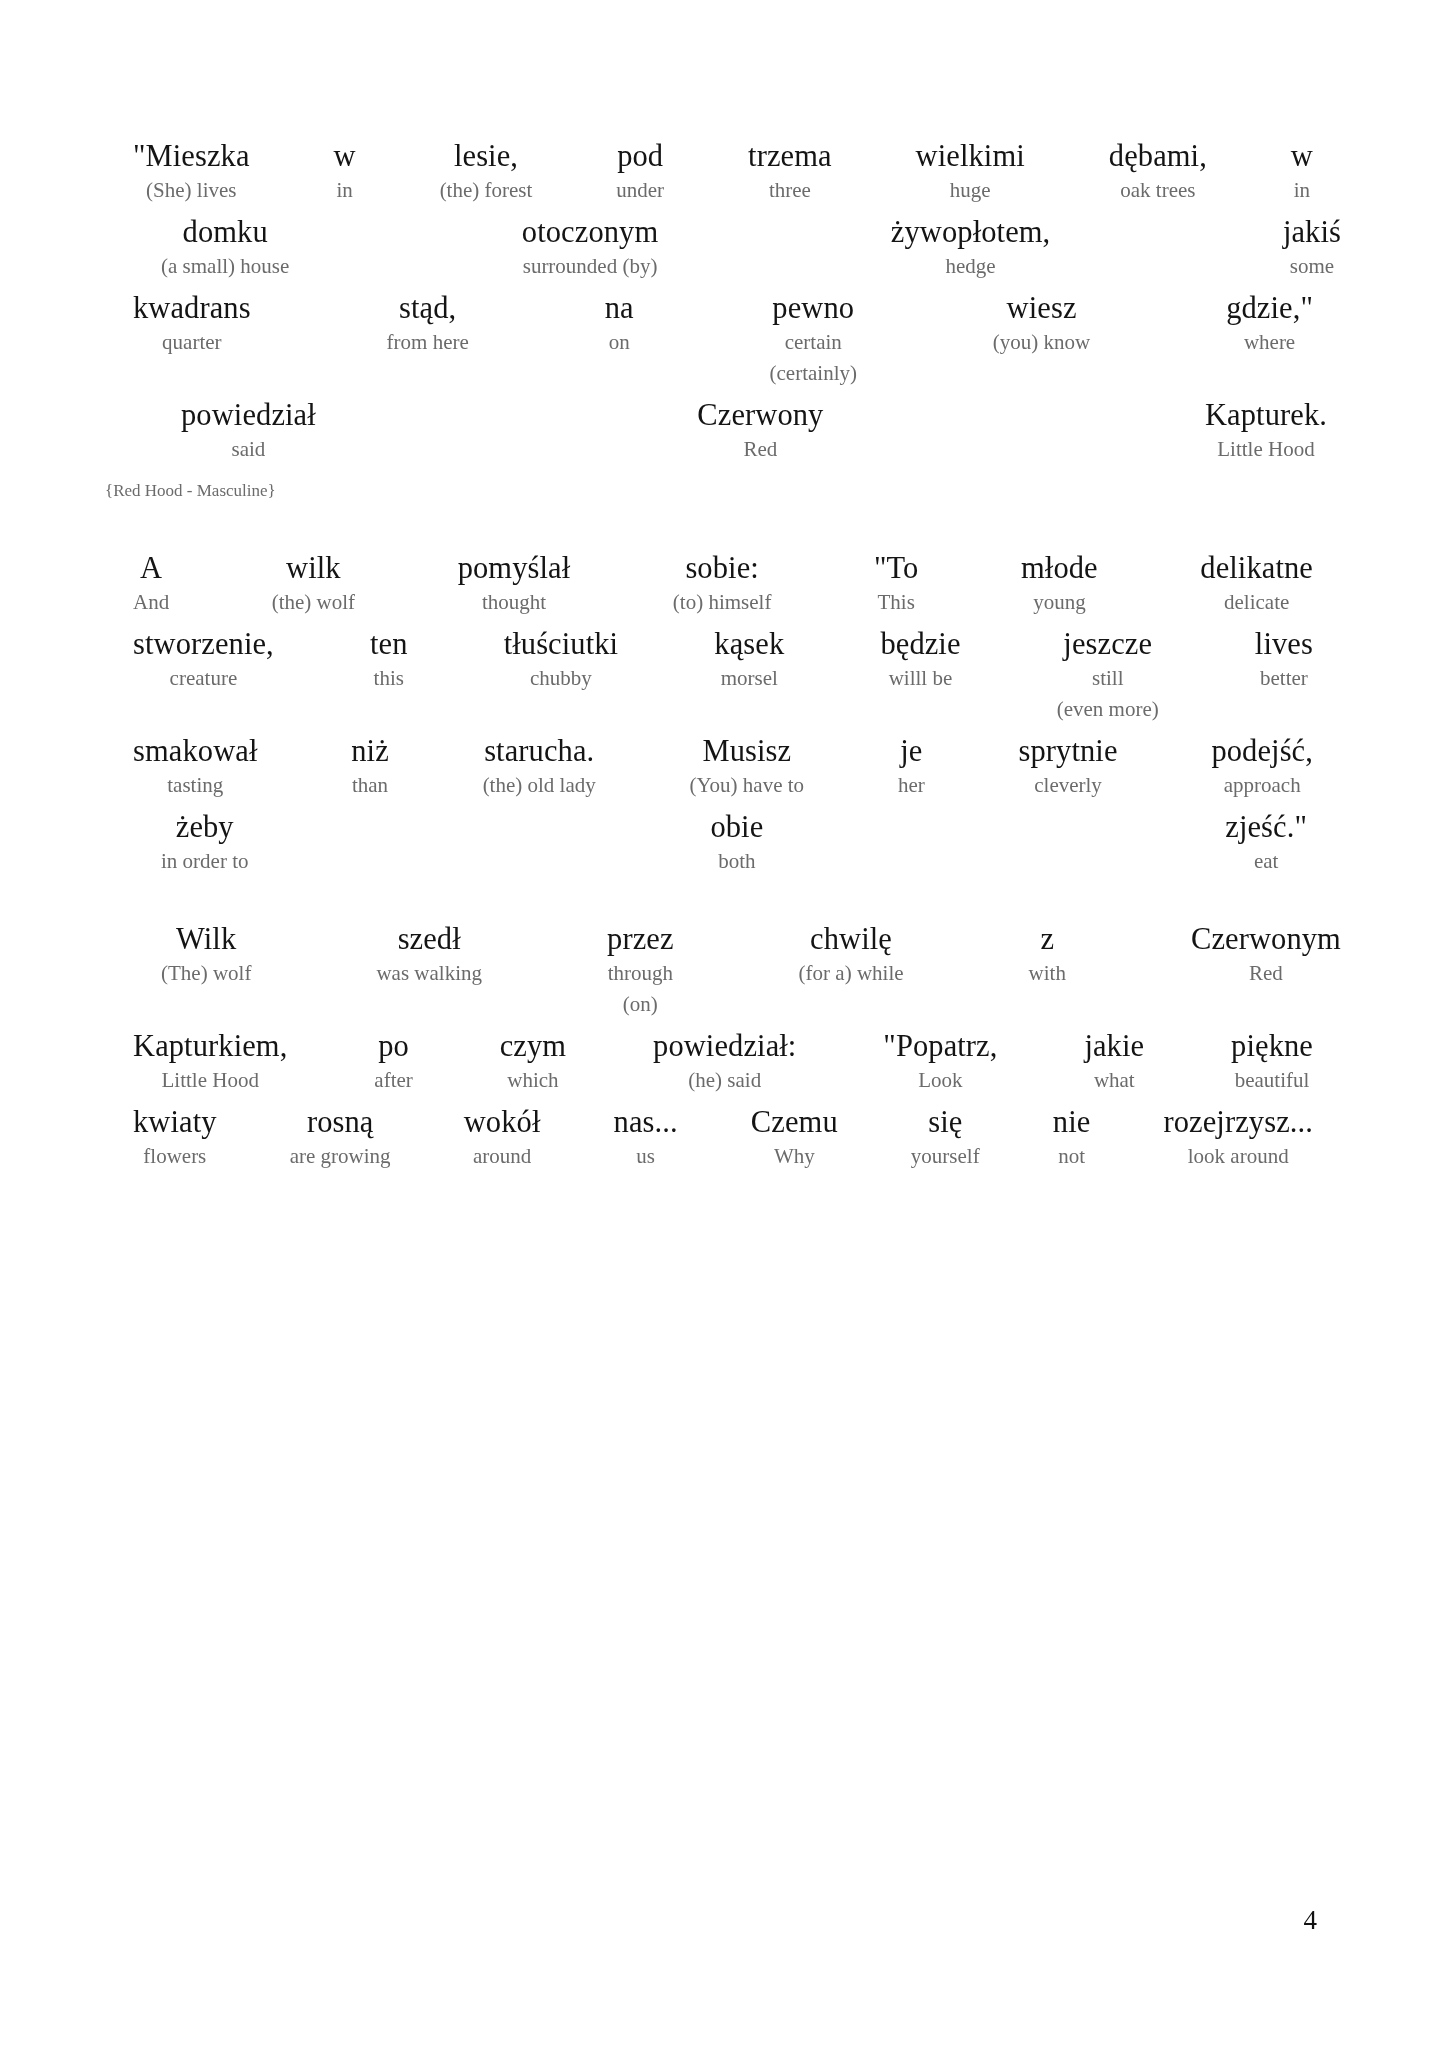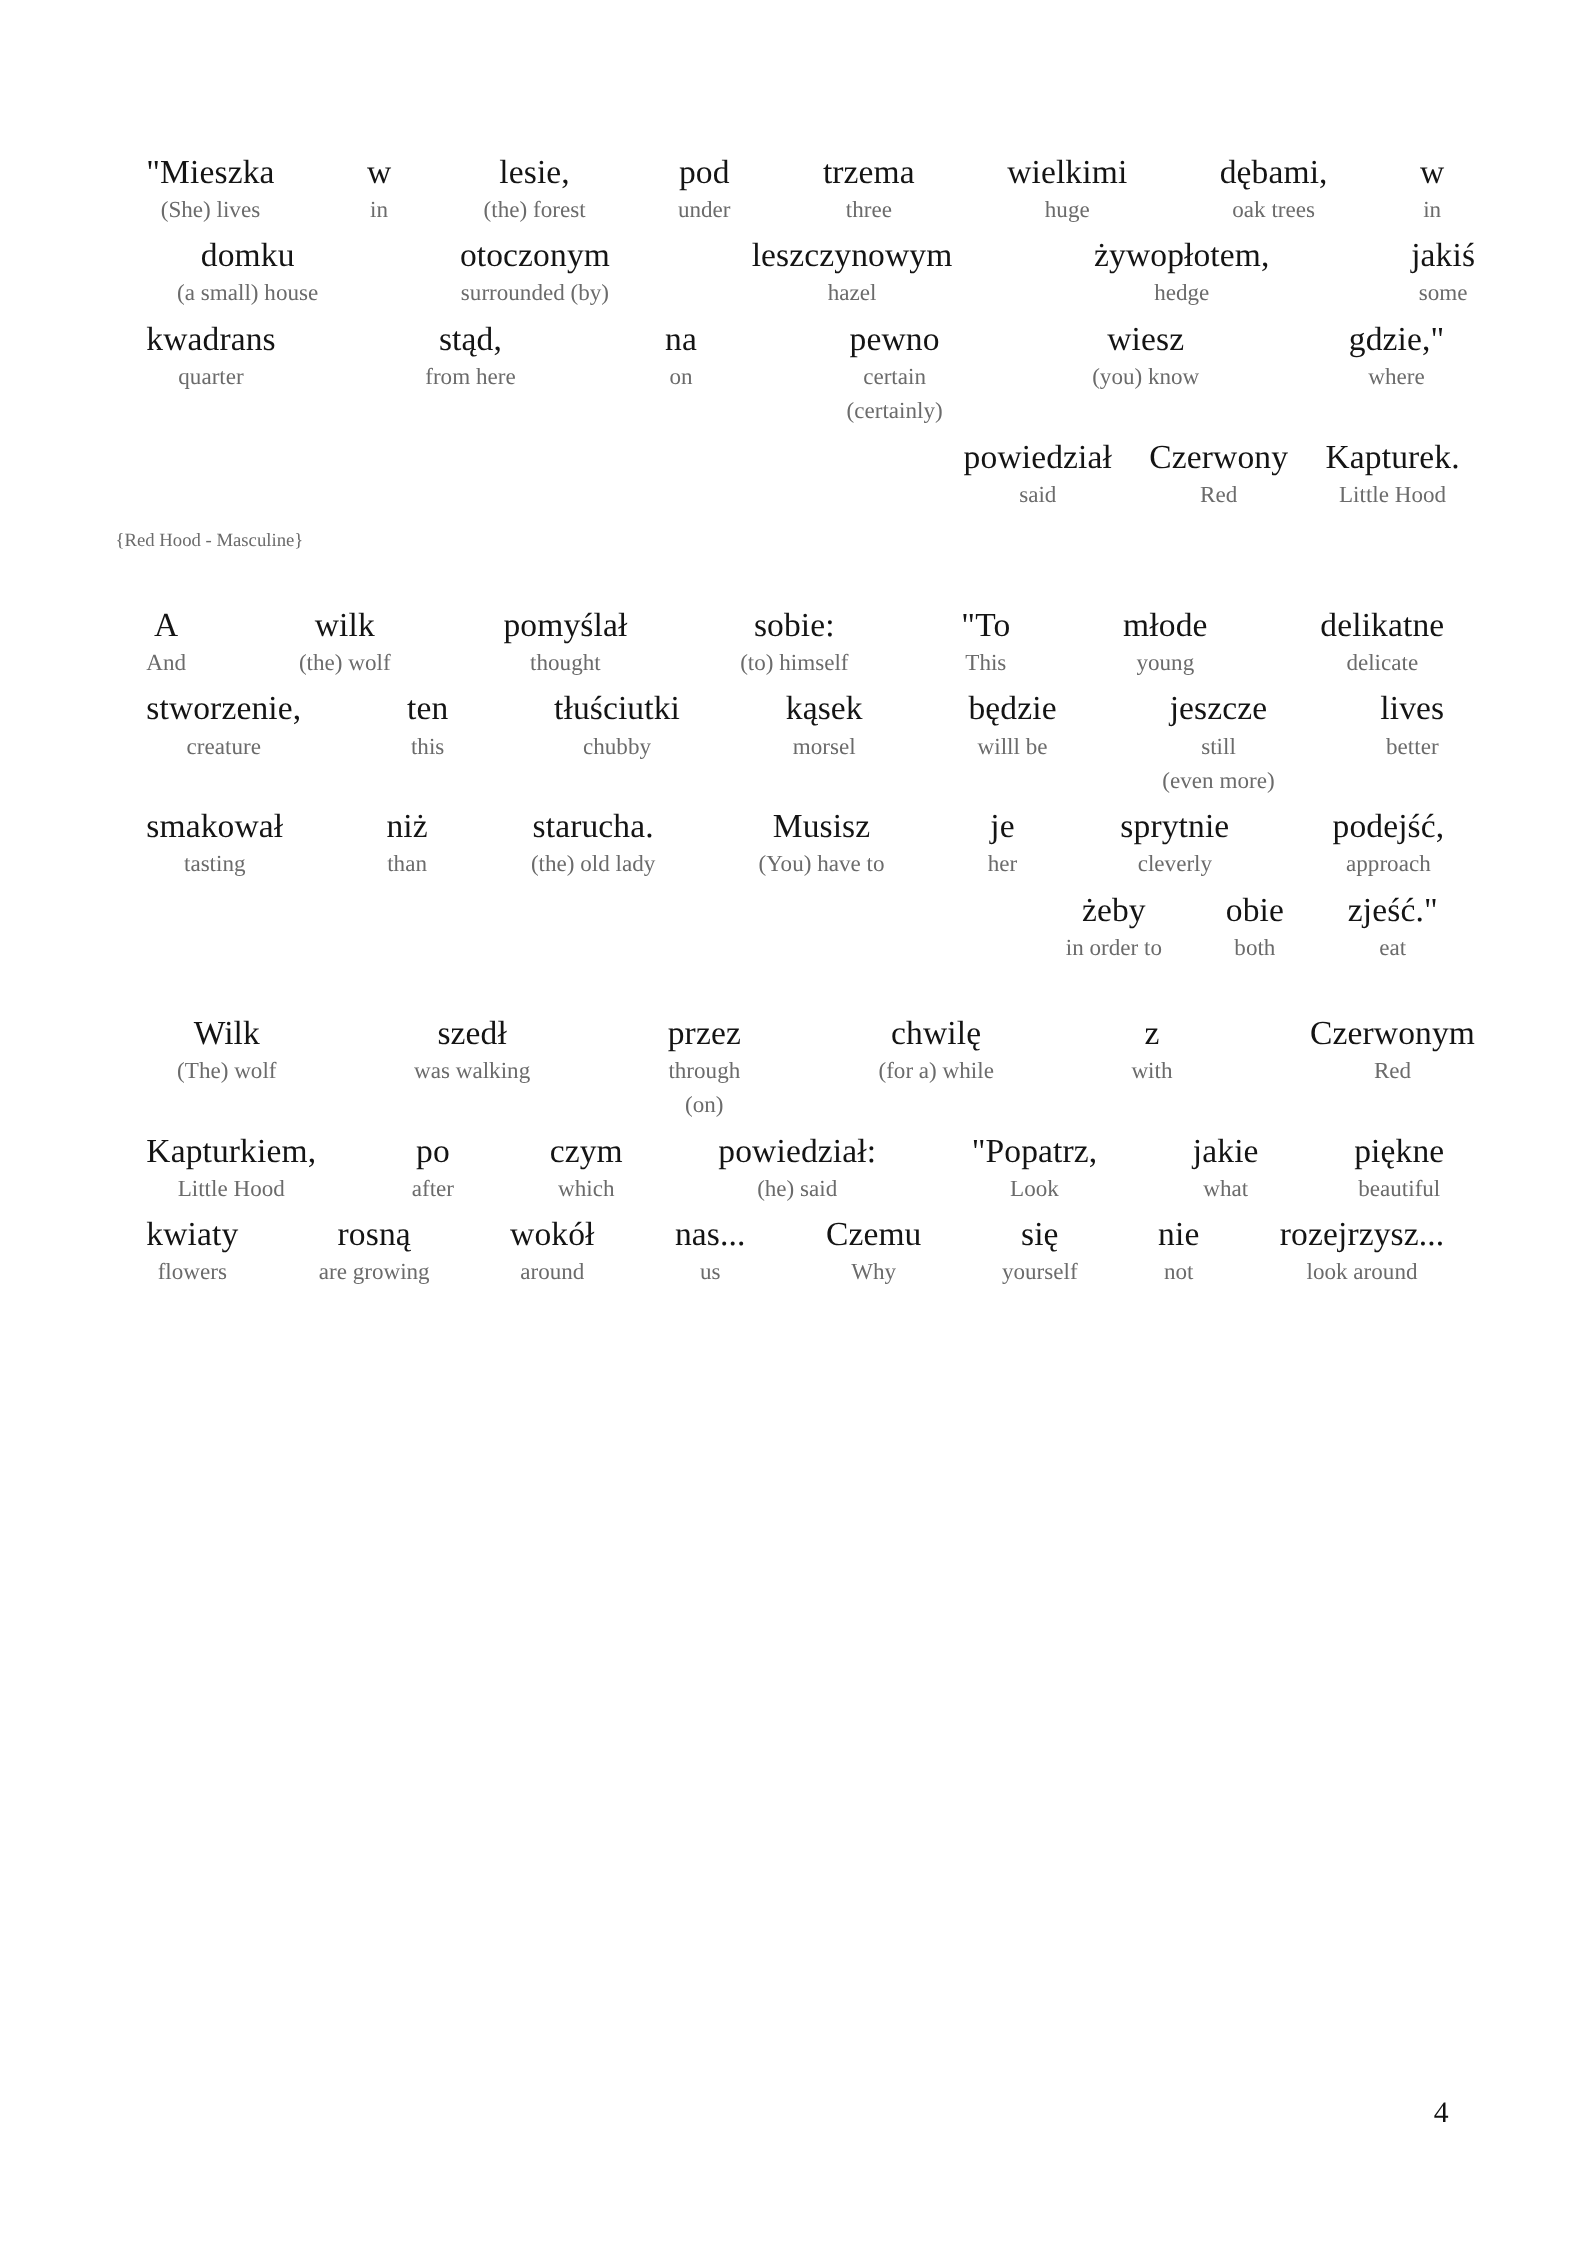--- a/index.html
+++ b/index.html
@@ -42,21 +42,21 @@
     display: flex;
     flex-direction: row;
     align-items: flex-start;
     width: 100%;
     margin-bottom: 10px;
   }
   .line.justify {
     justify-content: space-between;
   }
   .line.left {
-    justify-content: flex-end;
+    justify-content: space-between;
   }
   .line.left .wordpair {
     margin-right: 34px;
   }
   .line.indent {
     padding-left: 28px;
     gap: 24px;
   }
   .line.indent2 {
     padding-left: 48px;
@@ -174,24 +174,20 @@
         <div class="line justify indent">
           <div class="wordpair">
             <div class="src">domku</div>
             <div class="gloss">(a small) house</div>
           </div>
           <div class="wordpair">
             <div class="src">otoczonym</div>
             <div class="gloss">surrounded (by)</div>
           </div>
           <div class="wordpair">
-            <div class="src">leszczynowym</div>
-            <div class="gloss">hazel</div>
-          </div>
-          <div class="wordpair">
             <div class="src">żywopłotem,</div>
             <div class="gloss">hedge</div>
           </div>
           <div class="wordpair">
             <div class="src">jakiś</div>
             <div class="gloss">some</div>
           </div>
         </div>
         <div class="line justify">
           <div class="wordpair">

